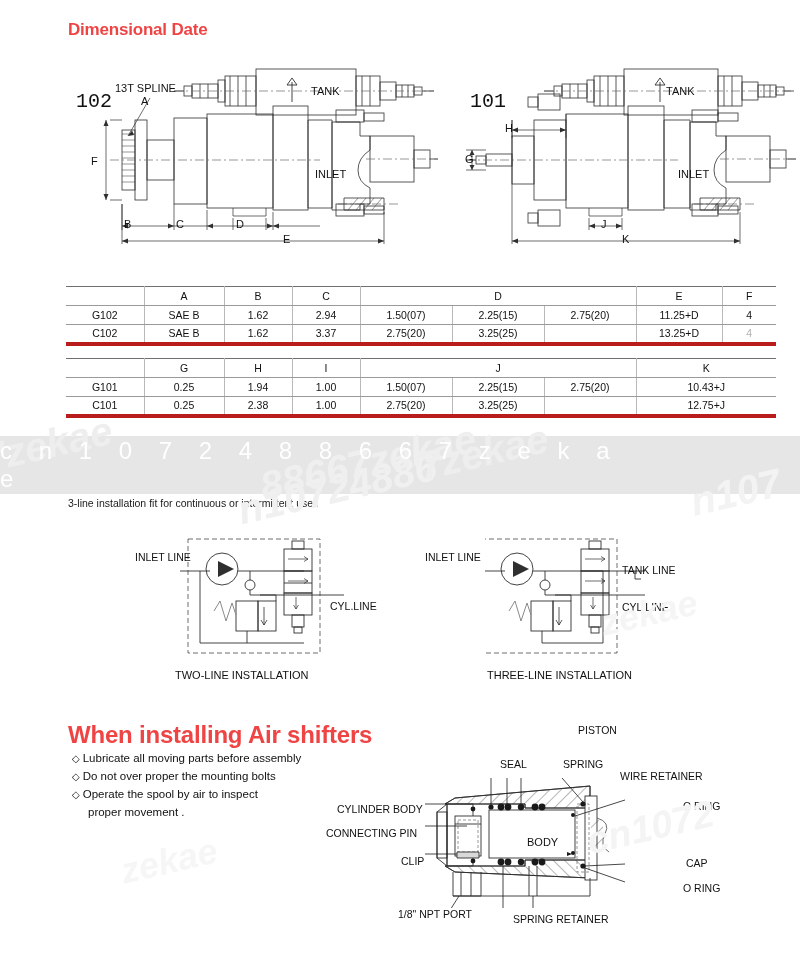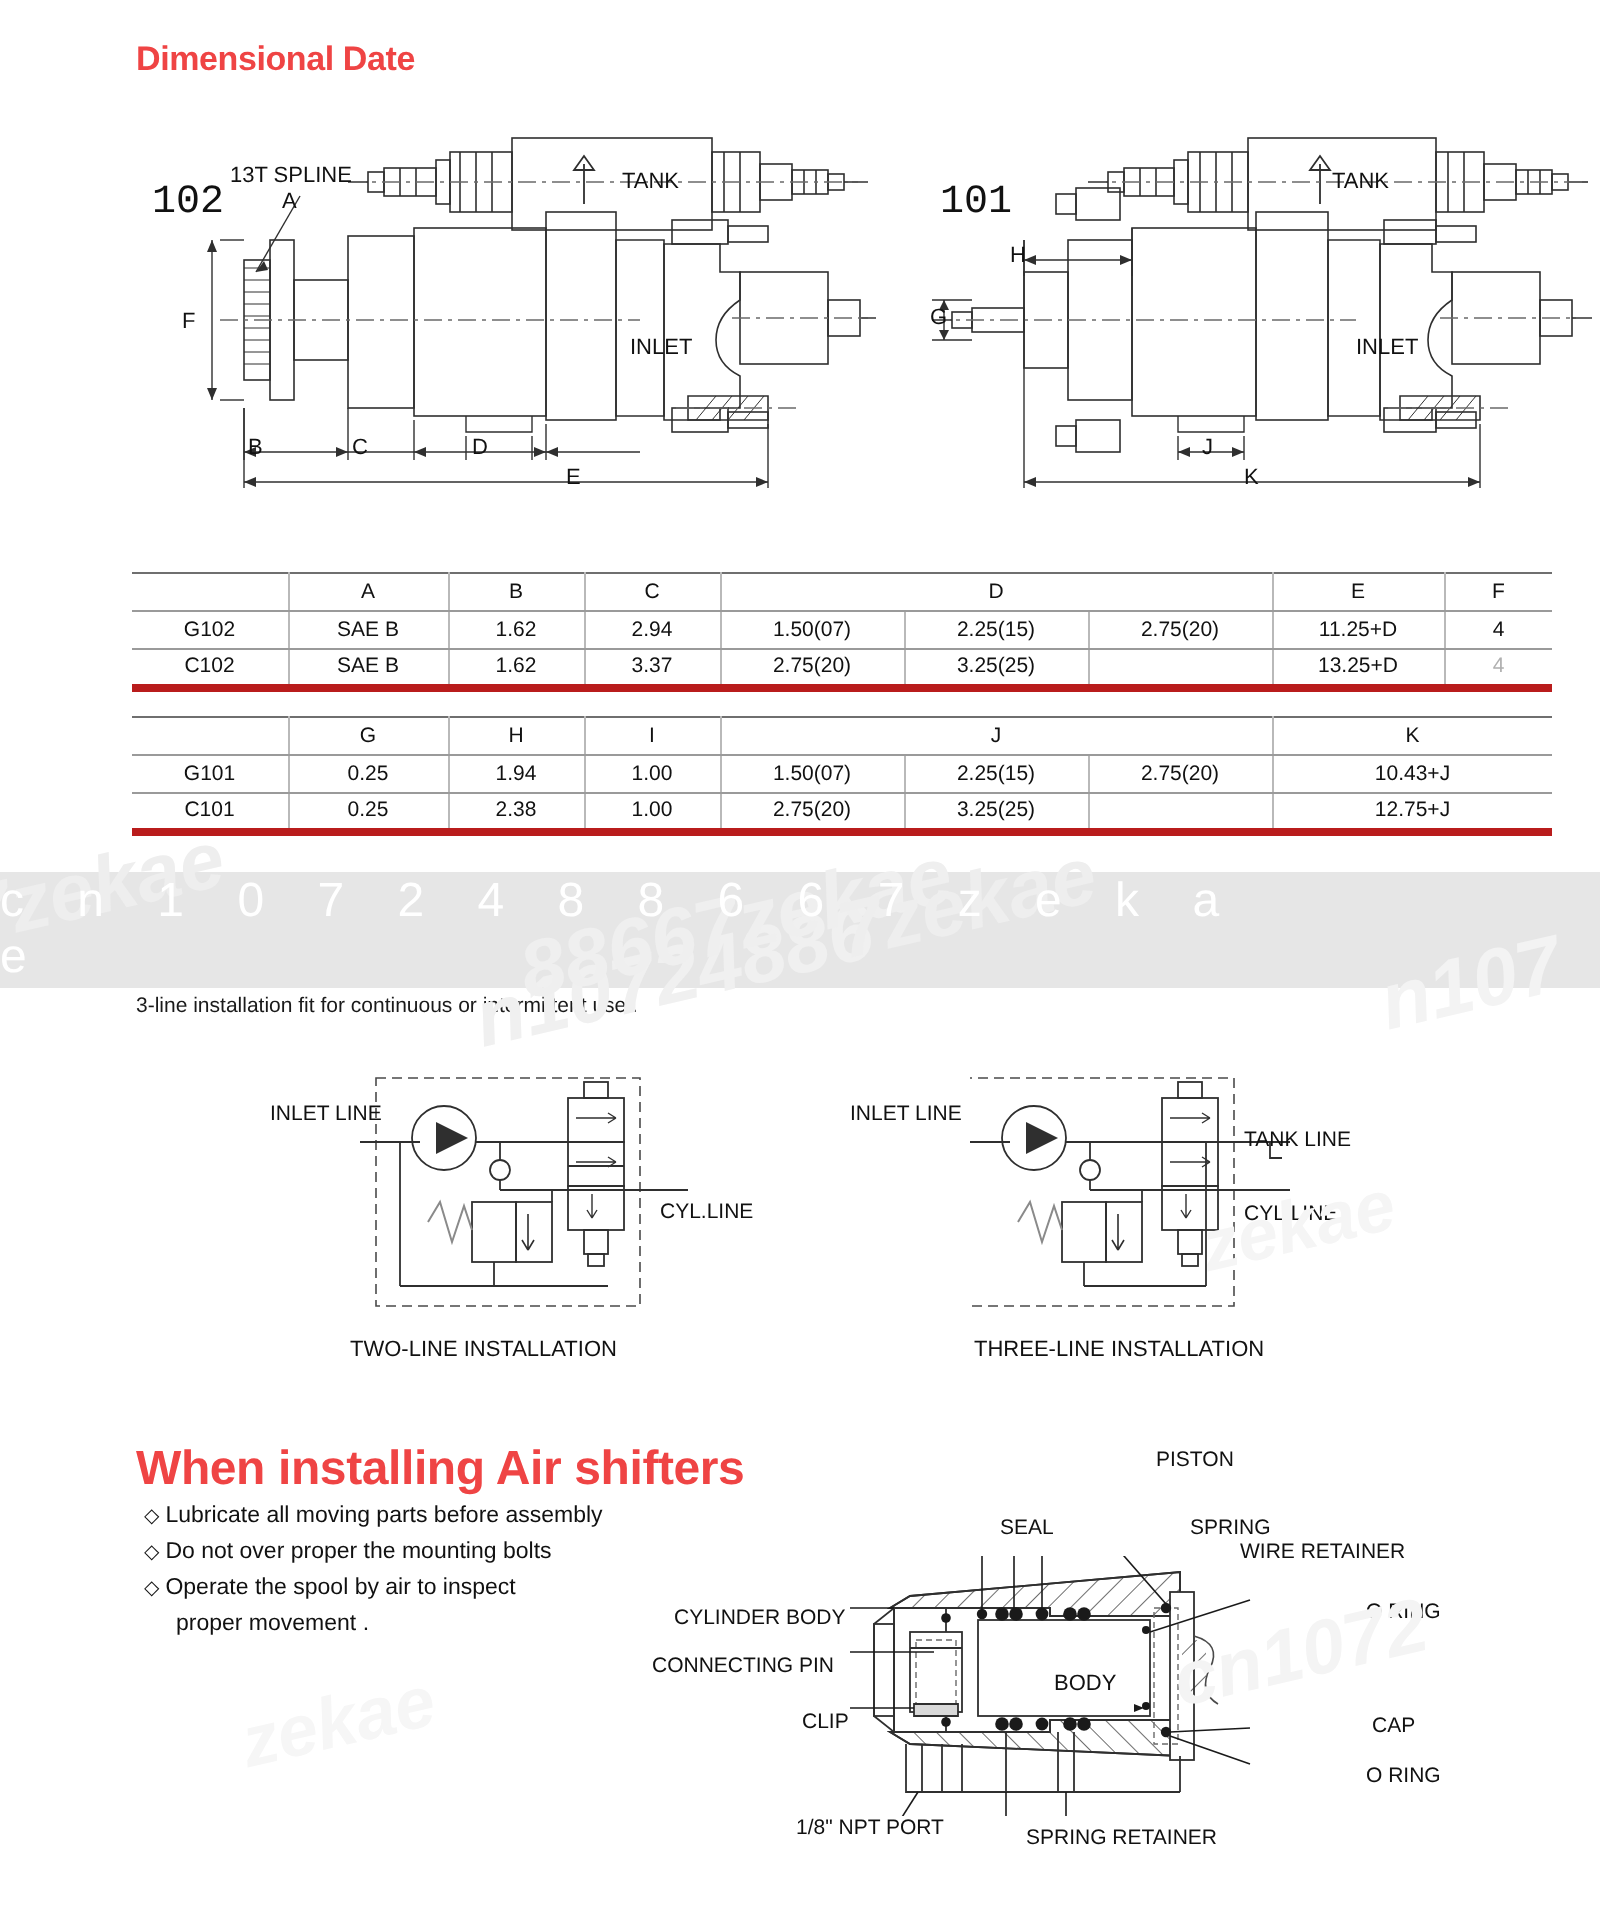--- a/index.html
+++ b/index.html
@@ -621,21 +621,21 @@
         <line x1="200" y1="104" x2="160" y2="90"></line>
         <line x1="34" y1="118" x2="20" y2="140"></line>
         <line x1="78" y1="118" x2="78" y2="140"></line>
         <line x1="108" y1="118" x2="108" y2="140"></line>
       </g>
     </svg>
   </div>
 
   <div class="as-lbl" style="left:530px; top:724px;margin-left:48px;">PISTON</div>
   <div class="as-lbl" style="left:500px; top:758px;">SEAL</div>
-  <div class="as-lbl" style="left:563px; top:758px;margin-left:32px;">SPRING</div>
+  <div class="as-lbl" style="left:563px; top:758px;">SPRING</div>
   <div class="as-lbl" style="left:620px; top:770px;">WIRE  RETAINER</div>
   <div class="as-lbl" style="left:337px; top:803px;">CYLINDER BODY</div>
   <div class="as-lbl" style="left:683px; top:800px;">O RING</div>
   <div class="as-lbl" style="left:326px; top:827px;">CONNECTING  PIN</div>
   <div class="as-lbl" style="left:527px; top:836px; font-size:11px;">BODY</div>
   <div class="as-lbl" style="left:401px; top:855px;">CLIP</div>
   <div class="as-lbl" style="left:686px; top:857px;">CAP</div>
   <div class="as-lbl" style="left:683px; top:882px;">O RING</div>
   <div class="as-lbl" style="left:398px; top:908px;">1/8" NPT PORT</div>
   <div class="as-lbl" style="left:513px; top:913px;">SPRING  RETAINER</div>

